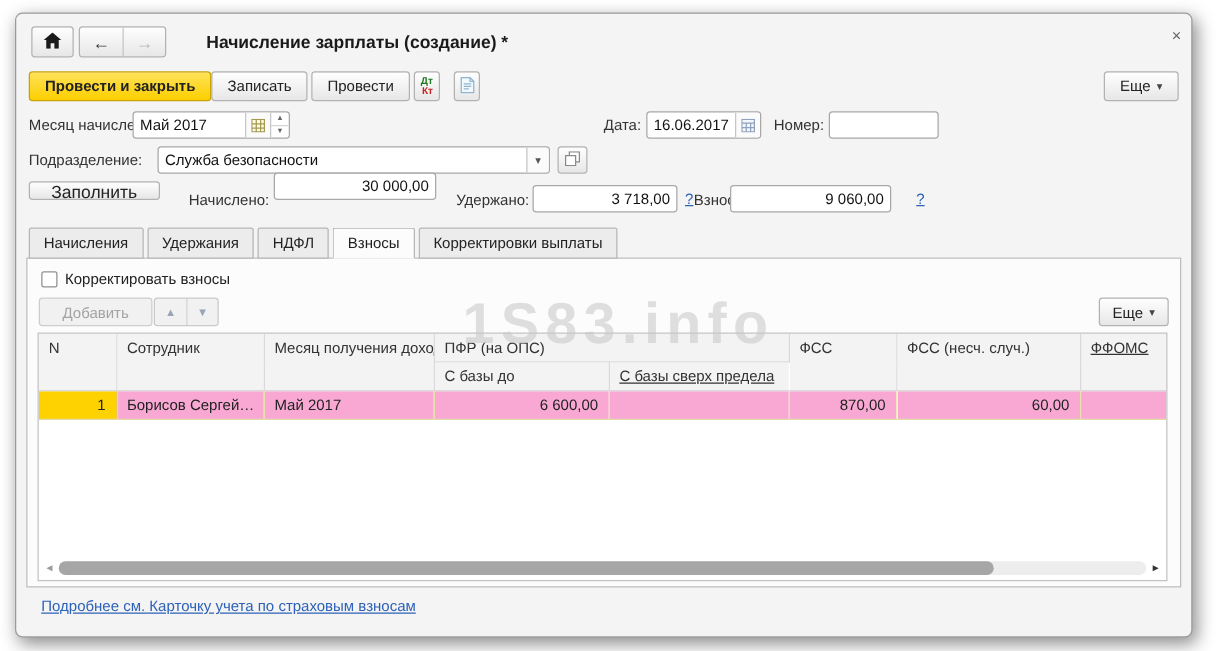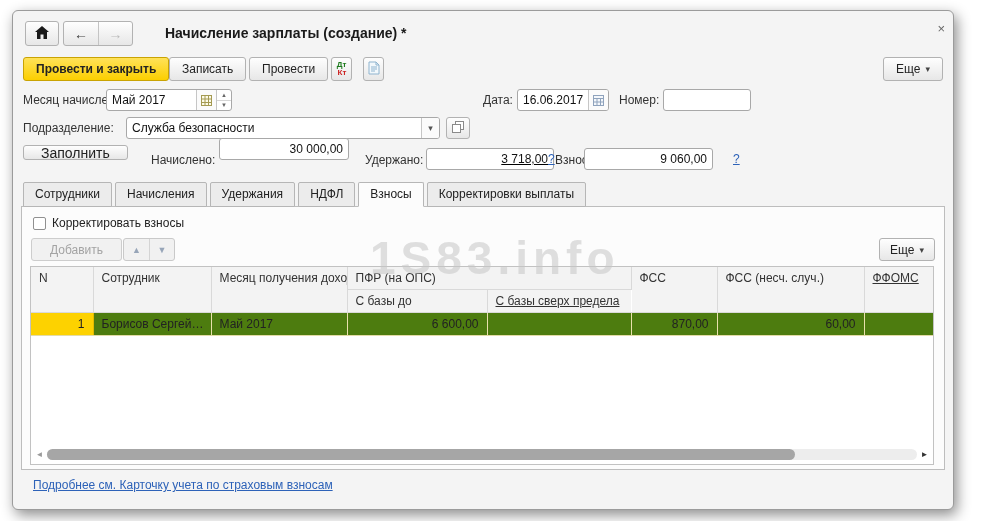--- a/index.html
+++ b/index.html
@@ -63,21 +63,21 @@
   .row1-num { left:650px; top:78px; width:88px; }
 
   .row2-dept-lbl { left:10px; top:110px; }
   .row2-dept { left:113px; top:106px; width:314px; }
   .open-btn { position:absolute; left:433px; top:106px; width:24px; height:22px; }
 
   .fill-btn { position:absolute; left:10px; top:134px; height:15px; font-size:14px; padding:0 17px; }
   .row3-nach-lbl { left:138px; top:142px; }
   .row3-nach { left:194px; top:127px; width:130px;margin-left:12px; }
   .row3-uder-lbl { left:352px; top:142px; }
-  .row3-uder { left:413px; top:137px; width:128px;text-decoration:underline; }
+  .row3-uder { left:413px; top:137px; width:116px; }
   .row3-vzn-lbl { left:542px; top:142px; }
   .row3-vzn { left:571px; top:137px; width:129px; }
   .help-link { position:absolute; font-size:12px; color:#2d62b8; text-decoration:underline; cursor:pointer; }
   .help-uder { left:535px; top:141px; }
   .help-vzn { left:720px; top:141px; }
 
   
   .tabs { position:absolute; left:10px; top:171px; height:25px; display:flex; z-index:3; }
   .tab { padding:4px 11px; font-size:12px; color:#222; background:#ececec;
     border:1px solid #b6b6b6; border-radius:2px 2px 0 0; margin-right:3px; cursor:pointer; height:25px; }
@@ -104,21 +104,21 @@
 
   
   .table-box { position:absolute; left:8px; right:10px; top:59px; bottom:4px;
     border:1px solid #c2c2c2; background:#fff; overflow:hidden; }
   table { border-collapse:collapse; table-layout:fixed; width:100%; font-size:12px; }
   th, td { border-right:1px solid #d9d9d9; border-bottom:1px solid #d9d9d9;
     padding:4px 8px; text-align:left; font-weight:normal; color:#333; white-space:nowrap; overflow:hidden; }
   thead th { background:#f3f3f3; vertical-align:top; cursor:pointer; }
   th:last-child, td:last-child { border-right:none;text-decoration:underline; }
   .num { text-align:right; }
-  tr.data-row td { background:#4d7c0f; border-right-color:#e9e1ac; border-bottom-color:#e3dba6; color:#222; }
+  tr.data-row td { background:#f9a8d4; border-right-color:#e9e1ac; border-bottom-color:#e3dba6; color:#222; }
   tr.data-row td.sel { background:#fdd200; border-right-color:#e3ba00; }
 
   
   .hscroll { position:absolute; left:3px; right:3px; bottom:3px; height:13px; display:flex; align-items:center; gap:2px; }
   .sc-arrow { width:11px; text-align:center; font-size:8px; cursor:pointer; }
   .sc-left { color:#9a9a9a; }
   .sc-right { color:#333; }
   .sc-track { flex:1; height:11px; background:#ededed; border-radius:6px; position:relative; cursor:pointer; }
   .sc-thumb { position:absolute; left:0; top:0; height:11px; width:86%; background:#a6a6a6; border-radius:6px; cursor:grab; }
 
@@ -226,21 +226,20 @@
     <span class="val val-num">3 718,00</span>
   </div>
   <span class="help-link help-uder">?</span>
   <div class="lbl row3-vzn-lbl">Взносы:</div>
   <div class="field row3-vzn">
     <span class="val val-num">9 060,00</span>
   </div>
   <span class="help-link help-vzn">?</span>
 
   <div class="tabs">
-    <div class="tab">Сотрудники</div>
     <div class="tab">Начисления</div>
     <div class="tab">Удержания</div>
     <div class="tab">НДФЛ</div>
     <div class="tab active">Взносы</div>
     <div class="tab">Корректировки выплаты</div>
   </div>
 
   <div class="panel">
     <div class="watermark">1S83.info</div>
 

